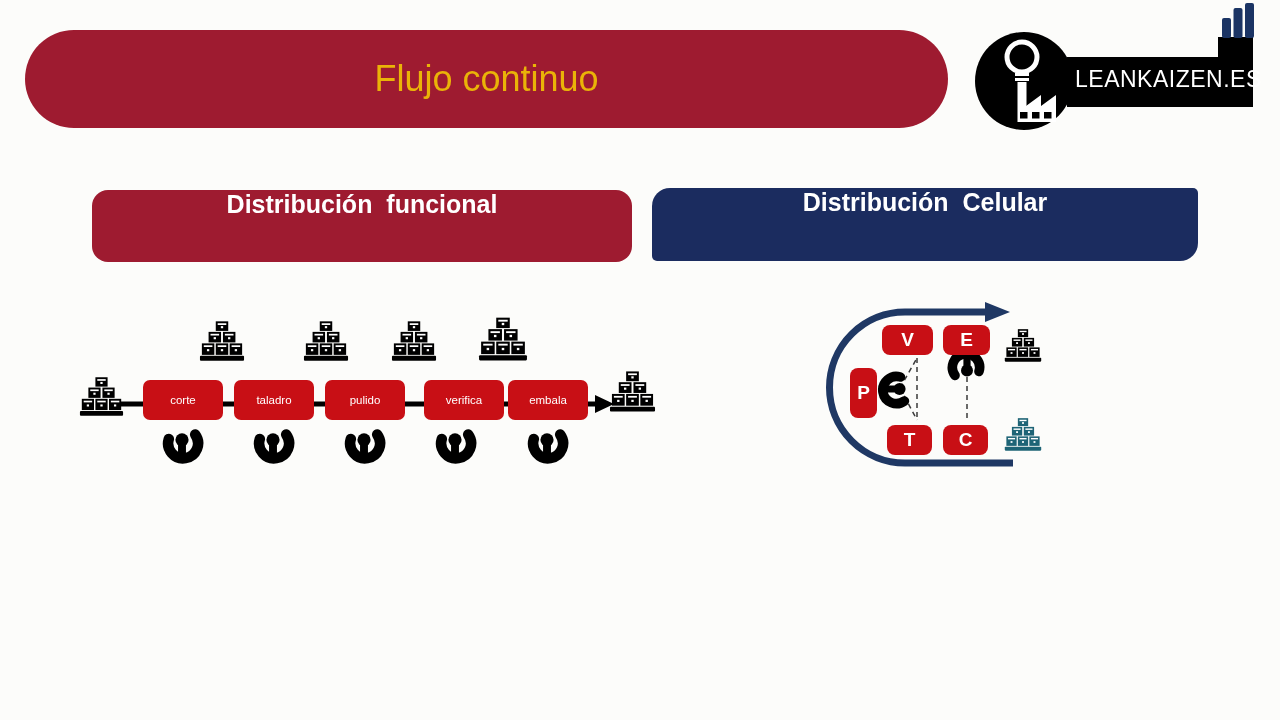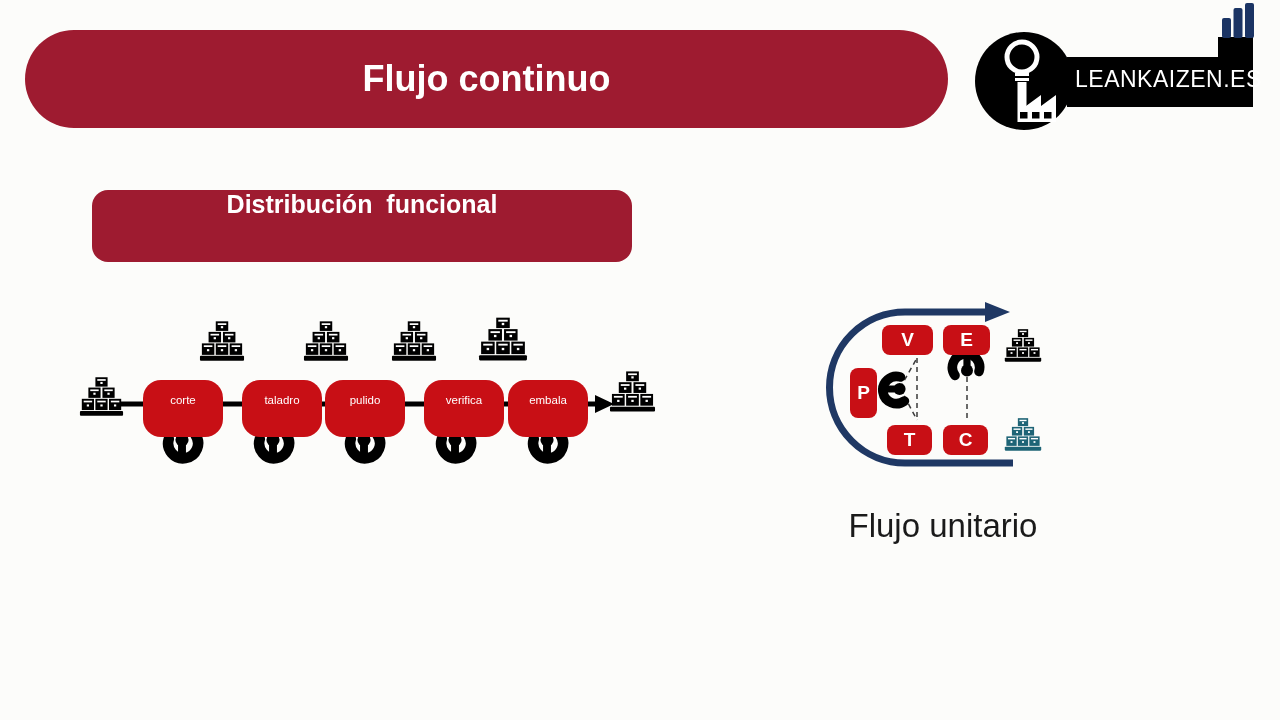--- a/index.html
+++ b/index.html
@@ -2,39 +2,39 @@
 <html><head>
 <meta charset="utf-8">
 <style>
   html,body{margin:0;padding:0;}
   body{width:1280px;height:720px;background:#fcfcfa;font-family:"Liberation Sans",sans-serif;overflow:hidden;}
   #slide{position:relative;width:1280px;height:720px;background:#fcfcfa;}
 
   
   .banner{position:absolute;left:25px;top:30px;width:923px;height:98px;background:#9e1b30;
           border-radius:49px;display:flex;align-items:center;justify-content:center;}
-  .banner span{color:#ffffff;font-size:36px;font-weight:700;letter-spacing:0px;text-align:right;}
+  .banner span{color:#eab308;font-size:36px;font-weight:400;letter-spacing:0px;text-align:right;}
 
   
   .logo{position:absolute;left:975px;top:0px;width:300px;height:145px;}
   .brand-text{position:absolute;left:100px;top:66px;width:172px;text-align:left;color:#fff;
               font-size:23px;font-weight:400;letter-spacing:0.5px;white-space:nowrap;}
 
   
   .hdr{position:absolute;display:flex;align-items:flex-start;justify-content:center;}
   .hdr span{color:#fff;font-size:25px;font-weight:700;white-space:pre;}
   .hdr.red{left:92px;top:190px;width:540px;height:72px;background:#9e1b30;border-radius:16px;}
   .hdr.navy{left:652px;top:188px;width:546px;height:73px;background:#1b2c5f;border-radius:18px 5px 18px 5px;}
 
   
   .ldiag{position:absolute;left:70px;top:305px;width:600px;height:175px;}
   .rdiag{position:absolute;left:820px;top:295px;width:240px;height:180px;}
   .ldiag svg,.rdiag svg{position:absolute;left:0;top:0;}
 
-  .station{position:absolute;top:75px;width:80px;height:57px;background:#c80f15;border-radius:18px;
+  .station{position:absolute;top:75px;width:80px;height:40px;background:#c80f15;border-radius:7px;
            color:#fff;font-size:11.5px;text-align:center;line-height:40px;}
   .cell{position:absolute;background:#c80f15;border-radius:8px;color:#fff;font-weight:700;
         font-size:19px;text-align:center;}
 
   
   .caption{position:absolute;color:#1a1a1a;font-size:33px;text-align:center;line-height:1.32;}
   .cap-left{left:70px;top:504px;width:550px;}
   .cap-right{left:743px;top:504px;width:400px;}
 </style>
 </head>
@@ -101,20 +101,23 @@
         <rect x="57" y="112" width="7.5" height="6.5" fill="#000"></rect>
         <rect x="69" y="112" width="7.5" height="6.5" fill="#000"></rect>
       </g>
     </svg>
     <div class="brand-text">LEANKAIZEN.ES</div>
   </div>
 
   <div class="hdr red">
     <span>Distribución  funcional</span>
   </div>
+  <div class="hdr navy">
+    <span>Distribución  Celular</span>
+  </div>
 
   <div class="ldiag">
     <svg width="600" height="175" viewBox="0 0 600 175">
       <line x1="48" y1="99" x2="527" y2="99" stroke="#000" stroke-width="5"></line>
       <polygon points="525,90 544,99 525,108" fill="#000"></polygon>
 
       <use href="#stack" x="9" y="70" width="45" height="42" color="#000"></use>
       <use href="#stack" x="539" y="64" width="47" height="44" color="#000"></use>
 
       <use href="#stack" x="129" y="14" width="46" height="43" color="#000"></use>
@@ -132,21 +135,21 @@
           <use href="#worker" x="-22" y="-22" width="44" height="44"></use>
         </g>
       <g transform="translate(385,141)">
           <use href="#worker" x="-22" y="-22" width="44" height="44"></use>
         </g>
       <g transform="translate(477,141)">
           <use href="#worker" x="-22" y="-22" width="44" height="44"></use>
         </g>
     </svg>
     <div class="station" style="left:73px">corte</div>
-    <div class="station" style="left:172px">taladro</div>
+    <div class="station" style="left:164px">taladro</div>
     <div class="station" style="left:255px">pulido</div>
     <div class="station" style="left:354px">verifica</div>
     <div class="station" style="left:438px">embala</div>
   </div>
 
   <div class="rdiag">
     <svg width="240" height="180" viewBox="0 0 240 180">
 
       <g stroke="#3a3a3a" stroke-width="1.5" stroke-dasharray="5 4" fill="none">
         <line x1="97" y1="63" x2="97" y2="125"></line>
@@ -171,16 +174,15 @@
       <use href="#stack" x="184" y="121" width="38" height="36" color="#1e6476"></use>
     </svg>
     <div class="cell" style="left:62px;top:30px;width:51px;height:30px;line-height:30px">V</div>
     <div class="cell" style="left:123px;top:30px;width:47px;height:30px;line-height:30px">E</div>
     <div class="cell" style="left:30px;top:73px;width:27px;height:50px;line-height:50px">P</div>
     <div class="cell" style="left:67px;top:130px;width:45px;height:30px;line-height:30px">T</div>
     <div class="cell" style="left:123px;top:130px;width:45px;height:30px;line-height:30px">C</div>
   </div>
 
   <div class="caption cap-right">
-    <div>Flujo unitario</div>
   </div>
 
 </div>
 
 </body></html>

